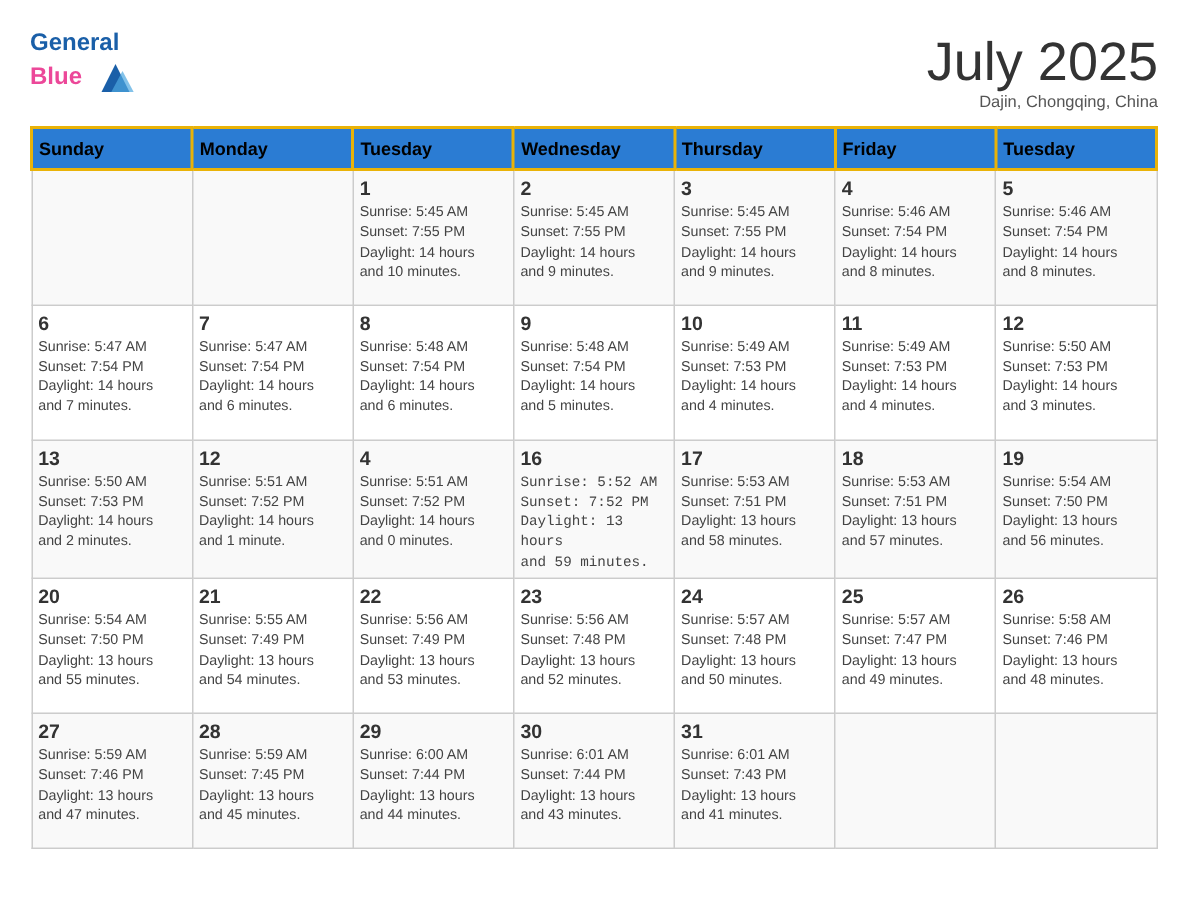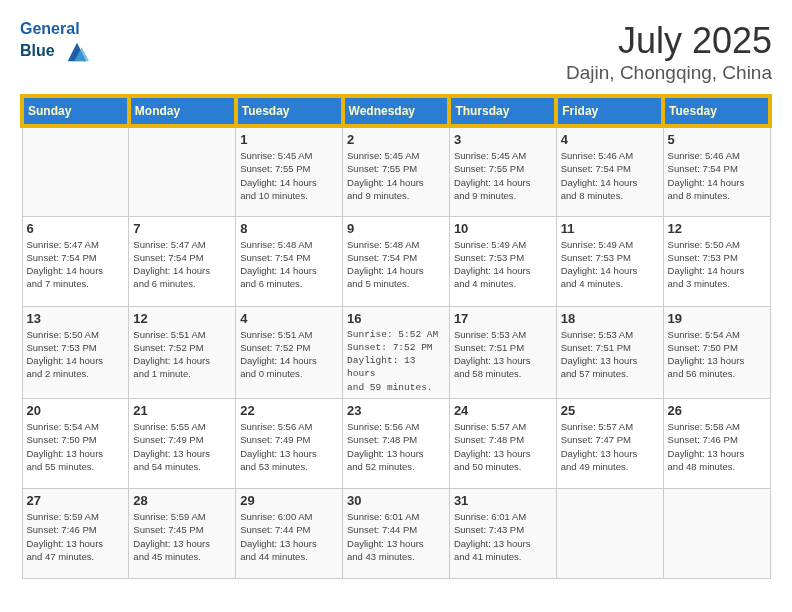--- a/index.html
+++ b/index.html
@@ -36,35 +36,35 @@
     .title-block {
       text-align: right;
       margin-left: 33px;
     }
     .month-title {
       font-size: 36px;
       color: #333;
       font-weight: normal;
     }
     .subtitle {
-      font-size: 19px;
+      font-size: 11px;
       color: #555;
     }
     table {
       width: 100%;
       border-collapse: collapse;
       table-layout: fixed;
     }
     thead tr th {
       background: #2b7cd3;
-      color: #fef9c3;
+      color: #000000;
       font-size: 12px;
       padding: 6px 4px;
       text-align: left;
-      border: 4px solid #eab308;
+      border: 2px solid #eab308;
     }
     tbody tr td {
       border: 1px solid #ccc;
       vertical-align: top;
       padding: 4px;
       font-size: 10px;
       color: #333;
       height: 90px;
       background: #fff;
     }
@@ -87,21 +87,21 @@
 </head>
 <body>
 
 <div class="header">
   <div class="logo">
     <div>
       <div class="logo-text">
         <span>General</span>
       </div>
       <div class="logo-text">
-        <span style="color:#0c4a6e;">Blue</span>
+        <span style="color:#ec4899;">Blue</span>
         <svg class="logo-icon" viewBox="0 0 30 30" style="display:inline-block;vertical-align:middle;">
           <polygon points="5,25 15,5 25,25" fill="#1a5fa8"></polygon>
           <polygon points="12,25 20,10 28,25" fill="#4ea8e0" opacity="0.7"></polygon>
         </svg>
       </div>
     </div>
   </div>
   <div class="title-block">
     <div class="month-title">July 2025</div>
     <div class="subtitle">Dajin, Chongqing, China</div>

